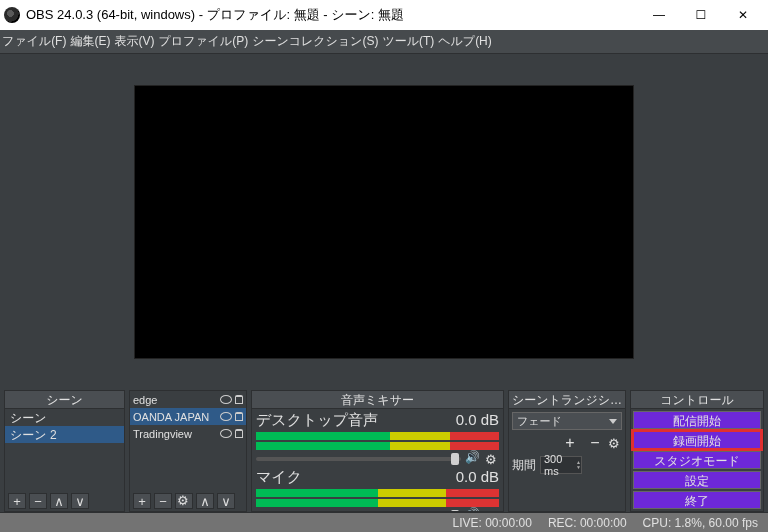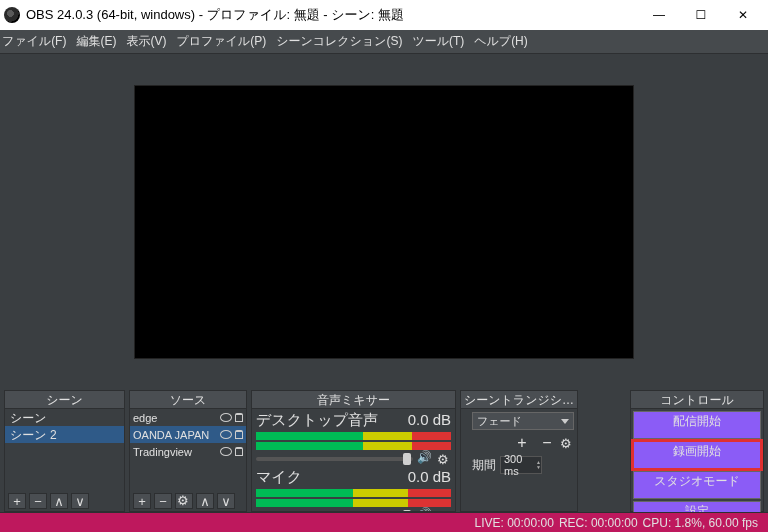--- a/index.html
+++ b/index.html
@@ -6,21 +6,21 @@
 body { width: 768px; height: 532px; background: #3a3e41; color: #e0e0e0; font-size: 12px; display: flex; flex-direction: column; overflow: hidden; }
 
 
 .titlebar { height: 30px; background: #fff; color: #000; display: flex; align-items: center; padding: 0 4px; }
 .titlebar .logo { width: 16px; height: 16px; border-radius: 50%; background: radial-gradient(circle at 40% 40%, #5a5a5a 25%, #2a2a2a 26% 60%, #000 61%); margin-right: 6px; }
 .titlebar .title { flex: 1; font-size: 13px; }
 .win-btns { display: flex; }
 .win-btn { width: 42px; height: 30px; display: flex; align-items: center; justify-content: center; font-family: Arial; }
 
 
-.menubar { height: 24px; background: #464a4d; display: flex; align-items: center; padding-left: 2px; gap: 10px; border-bottom: 1px solid #2d2f31; }
+.menubar { height: 24px; background: #464a4d; display: flex; align-items: center; padding-left: 2px; gap: 4px; border-bottom: 1px solid #2d2f31; }
 .menubar span { font-size: 12px; }
 
 
 .preview { flex: 1; position: relative; display: flex; align-items: center; justify-content: center; background: #3a3e41; padding: 12px 0; }
 .preview .canvas { width: 498px; height: 272px; background: #000; outline: 1px solid #222; }
 
 
 .docks { height: 122px; display: flex; gap: 4px; padding: 0 4px; }
 .dock { background: #3a3e41; display: flex; flex-direction: column; border: 1px solid #2d2f31; }
 .dock-header { height: 18px; background: #4a4e52; text-align: center; font-size: 12px; padding-top: 1px; border-bottom: 1px solid #2d2f31; }
@@ -50,38 +50,38 @@
 .chan-ctrl { display: flex; align-items: center; margin-top: 2px; gap: 5px; }
 .slider { flex: 1; height: 4px; background: #555; border-radius: 2px; position: relative; }
 .slider::after { content: ""; position: absolute; right: 2px; top: -4px; width: 8px; height: 12px; background: #d0d0d0; border-radius: 2px; }
 .spk-icon { width: 14px; height: 12px; position: relative; }
 .spk-icon::before { content: "🔊"; font-size: 12px; position: absolute; top: -3px; left: -1px; color:#ddd; }
 .gear-icon { width: 14px; height: 14px; color:#ddd; font-size:13px; }
 .gear-icon::before { content: "⚙"; }
 
 
 .trans { width: 118px; }
-.trans-body { padding: 3px; font-size: 12px; display: flex; flex-direction: column; gap: 4px; margin-left: 8px; }
+.trans-body { padding: 3px; font-size: 12px; display: flex; flex-direction: column; gap: 4px; }
 .combo { height: 18px; background: #4a4e52; border: 1px solid #666; display: flex; align-items: center; justify-content: space-between; padding: 0 4px; font-size: 11px; }
 .tri-down { width: 0; height: 0; border-left: 4px solid transparent; border-right: 4px solid transparent; border-top: 5px solid #ccc; }
 .trans-row { display: flex; align-items: center; gap: 4px; justify-content: flex-end; }
 .plus { width: 24px; text-align: center; font-size: 16px; }
 .minus { width: 18px; text-align: center; font-size: 16px; }
 .num-input { width: 42px; height: 18px; background: #2f3235; border: 1px solid #555; color: #e0e0e0; font-size: 11px; padding-left: 3px; display: flex; align-items: center; justify-content: space-between; }
 .spin { display: flex; flex-direction: column; }
 .spin span { font-size: 5px; line-height: 5px; color:#aaa; }
 
 
-.controls { width: 134px; margin-left: 48px; }
+.controls { width: 134px; }
 .ctrl-body { display: flex; flex-direction: column; gap: 2px; padding: 2px; }
-.ctrl-btn { height: 28px; background: #8b5cf6; border: 1px solid #666; text-align: center; font-size: 12px; padding-top: 1px; }
+.ctrl-btn { height: 18px; background: #6d28d9; border: 1px solid #666; text-align: center; font-size: 12px; padding-top: 1px; }
 .ctrl-btn.hl { outline: 3px solid #e03030; outline-offset: -1px; }
 
 
-.status { height: 20px; display: flex; align-items: center; justify-content: flex-end; gap: 5px; padding: 0 10px; font-size: 12px; border-top: 1px solid #2d2f31; background: #be185d; }
+.status { height: 20px; display: flex; align-items: center; justify-content: flex-end; gap: 16px; padding: 0 10px; font-size: 12px; border-top: 1px solid #2d2f31; background: #737373; }
 
 </style>
 </head>
 <body>
 
 <div class="titlebar">
   <div class="logo"></div>
   <div class="title">OBS 24.0.3 (64-bit, windows) - プロファイル: 無題 - シーン: 無題</div>
   <div class="win-btns">
     <div class="win-btn">—</div>
@@ -114,21 +114,20 @@
     </div>
     <div class="dock-footer">
       <div class="foot-btn">+</div>
       <div class="foot-btn">−</div>
       <div class="foot-btn">∧</div>
       <div class="foot-btn">∨</div>
     </div>
   </div>
 
   <div class="dock sources">
-    <div class="dock-header">ソース</div>
     <div class="dock-body">
       <div class="src-item">
         <span style="flex:1;overflow:hidden;white-space:nowrap">edge</span>
         <span class="src-eye"></span>
         <span class="src-lock"></span>
       </div>
       <div class="src-item selected">
         <span style="flex:1;overflow:hidden;white-space:nowrap">OANDA JAPAN</span>
         <span class="src-eye"></span>
         <span class="src-lock"></span>

